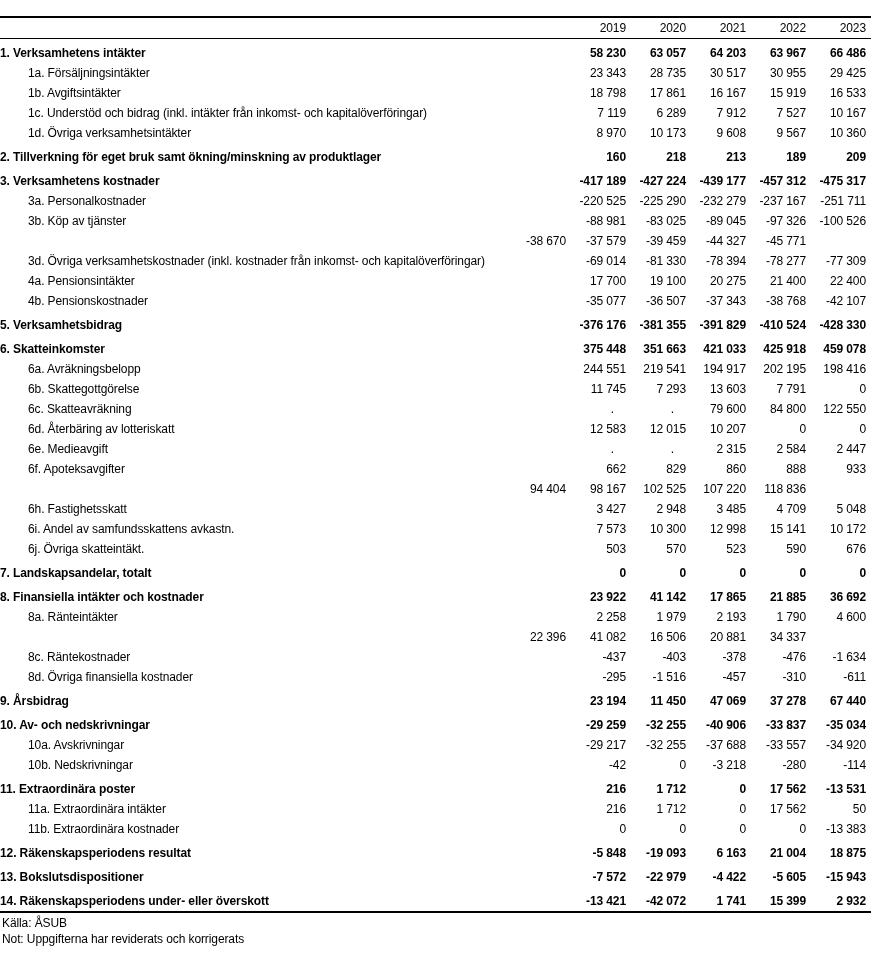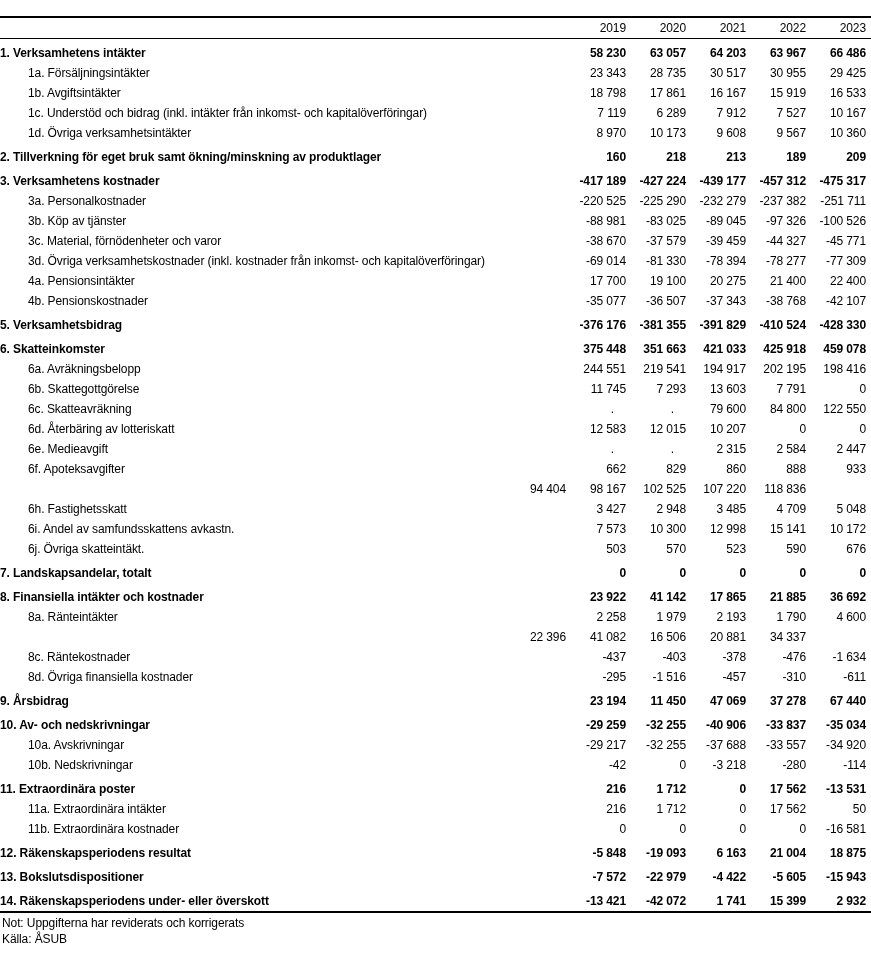--- a/index.html
+++ b/index.html
@@ -145,33 +145,32 @@
           <div class="cell">-427 224</div>
           <div class="cell">-439 177</div>
           <div class="cell">-457 312</div>
           <div class="cell">-475 317</div>
         </div>
         <div class="grid-row indent">
           <div class="row-label">3a. Personalkostnader</div>
           <div class="cell">-220 525</div>
           <div class="cell">-225 290</div>
           <div class="cell">-232 279</div>
-          <div class="cell">-237 382</div>
+          <div class="cell">-237 167</div>
           <div class="cell">-251 711</div>
         </div>
         <div class="grid-row indent">
           <div class="row-label">3b. Köp av tjänster</div>
           <div class="cell">-88 981</div>
           <div class="cell">-83 025</div>
           <div class="cell">-89 045</div>
           <div class="cell">-97 326</div>
           <div class="cell">-100 526</div>
         </div>
         <div class="grid-row indent">
-          <div class="row-label">3c. Material, förnödenheter och varor</div>
           <div class="cell">-38 670</div>
           <div class="cell">-37 579</div>
           <div class="cell">-39 459</div>
           <div class="cell">-44 327</div>
           <div class="cell">-45 771</div>
         </div>
         <div class="grid-row indent">
           <div class="row-label">3d. Övriga verksamhetskostnader (inkl. kostnader från inkomst- och kapitalöverföringar)</div>
           <div class="cell">-69 014</div>
           <div class="cell">-81 330</div>
@@ -384,21 +383,21 @@
           <div class="cell">0</div>
           <div class="cell">17 562</div>
           <div class="cell">50</div>
         </div>
         <div class="grid-row indent">
           <div class="row-label">11b. Extraordinära kostnader</div>
           <div class="cell">0</div>
           <div class="cell">0</div>
           <div class="cell">0</div>
           <div class="cell">0</div>
-          <div class="cell">-16 581</div>
+          <div class="cell">-13 383</div>
         </div>
         <div class="grid-row bold">
           <div class="row-label">12. Räkenskapsperiodens resultat</div>
           <div class="cell">-5 848</div>
           <div class="cell">-19 093</div>
           <div class="cell">6 163</div>
           <div class="cell">21 004</div>
           <div class="cell">18 875</div>
         </div>
         <div class="grid-row bold">
@@ -416,16 +415,16 @@
           <div class="cell">1 741</div>
           <div class="cell">15 399</div>
           <div class="cell">2 932</div>
         </div>
       </div>
 
     <div class="bottom-rule"></div>
   </div>
 
   <div class="notes">
+    <div>Källa: ÅSUB</div>
     <div>Not: Uppgifterna har reviderats och korrigerats</div>
-    <div>Källa: ÅSUB</div>
   </div>
 </div>
 
 </body></html>

